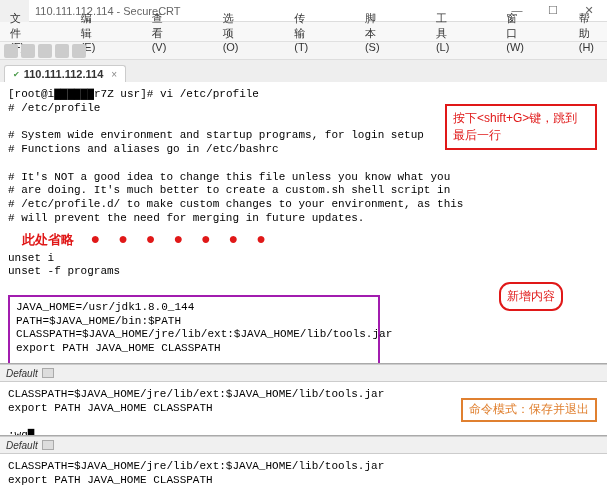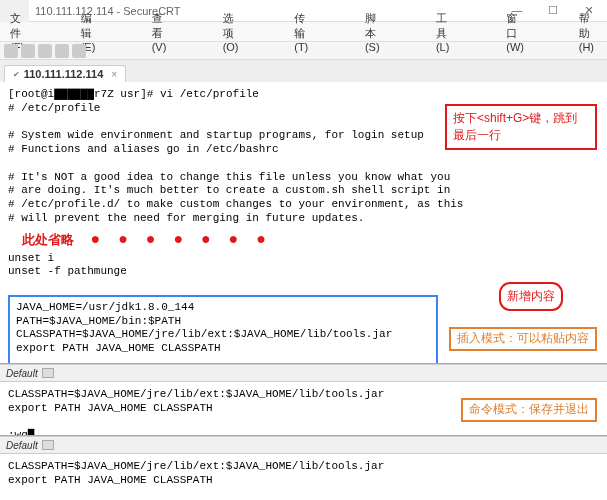--- a/index.html
+++ b/index.html
@@ -73,24 +73,24 @@
   font-size: 11px;
   line-height: 1.25;
   padding: 6px 8px;
   color: #000;
   position: relative;
 }
 .term1 { height: 282px; border-bottom: 1px solid #aaa; overflow: hidden; }
 .term2 { height: 55px; border-top: 1px solid #ccc; border-bottom: 1px solid #aaa; overflow: hidden; }
 .term3 { height: 58px; border-top: 1px solid #ccc; overflow: hidden; }
 .box-blue {
-  border: 2px solid #3b82f6;
+  border: 2px solid #a21caf;
   padding: 4px 6px;
   margin: 2px 0;
-  width: 430px;
+  width: 372px;
 }
 .dots { color: #e01818; font-size: 16px; letter-spacing: 18px; }
 .label-red { color: #e01818; font-weight: bold; font-size: 13px; font-family: "Microsoft YaHei", sans-serif; }
 .annot {
   position: absolute;
   border: 2px solid #e01818;
   background: #fff;
   color: #e01818;
   font-family: "Microsoft YaHei", sans-serif;
   font-size: 12px;
@@ -169,34 +169,33 @@
   <div>&nbsp;</div>
   <div># It's NOT a good idea to change this file unless you know what you</div>
   <div># are doing. It's much better to create a custom.sh shell script in</div>
   <div># /etc/profile.d/ to make custom changes to your environment, as this</div>
   <div># will prevent the need for merging in future updates.</div>
   <div style="margin:4px 0 2px 14px;">
     <span class="label-red">此处省略</span>
     <span class="dots" style="margin-left:10px;">●●●●●●●</span>
   </div>
   <div>unset i</div>
-  <div>unset -f pathmunge</div>
+  <div>unset -f programs</div>
   <div>&nbsp;</div>
   <div class="box-blue">
     <div>JAVA_HOME=/usr/jdk1.8.0_144</div>
     <div>PATH=$JAVA_HOME/bin:$PATH</div>
     <div>CLASSPATH=$JAVA_HOME/jre/lib/ext:$JAVA_HOME/lib/tools.jar</div>
     <div>export PATH JAVA_HOME CLASSPATH</div>
     <div>&nbsp;</div>
 
   </div>
 
   <div class="annot" style="top:22px; right:10px; width:152px;">按下&lt;shift+G&gt;键，跳到最后一行</div>
   <div class="annot" style="top:200px; right:44px;border-radius:11px;">新增内容</div>
-  <div class="annot-orange" style="top:245px; right:10px;">插入模式：可以粘贴内容</div>
 </div>
 
 <div class="default-bar">
   <span>Default</span>
   <span class="default-dd"></span>
 </div>
 
 <div class="terminal term2">
   <div>CLASSPATH=$JAVA_HOME/jre/lib/ext:$JAVA_HOME/lib/tools.jar</div>
   <div>export PATH JAVA_HOME CLASSPATH</div>

